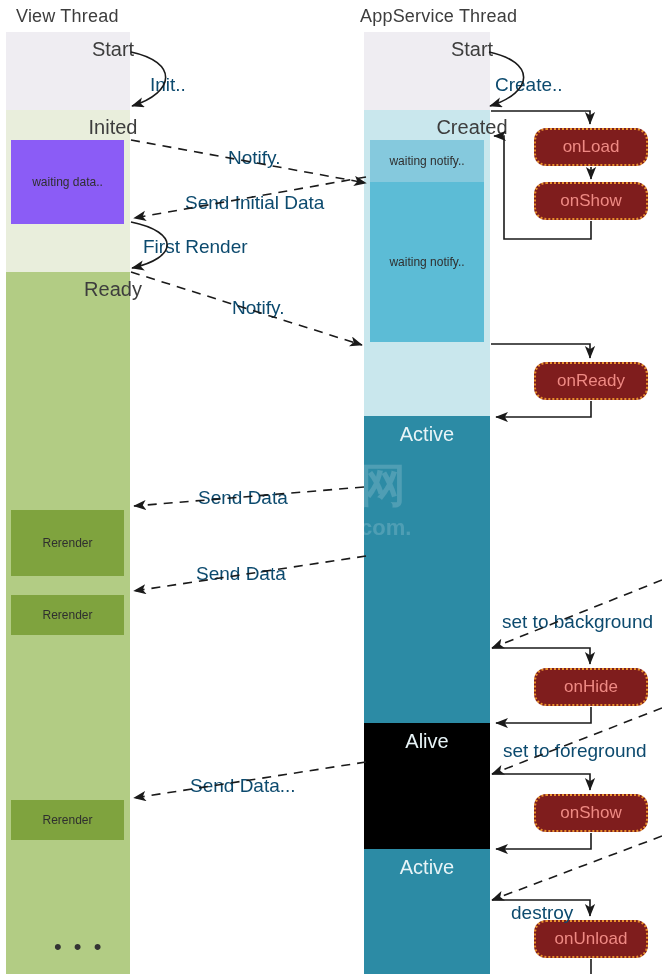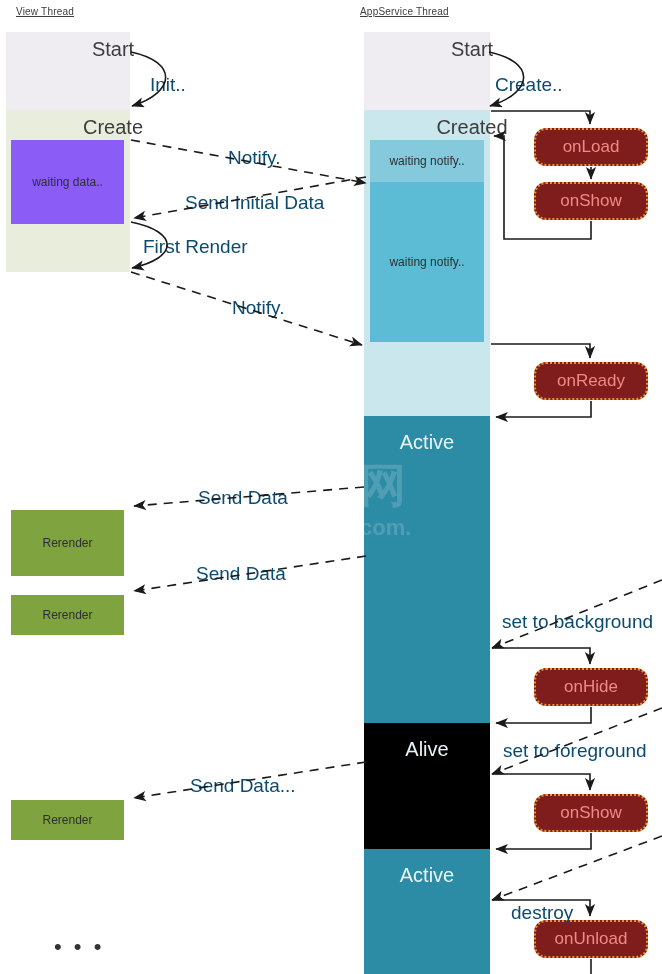--- a/index.html
+++ b/index.html
@@ -13,44 +13,43 @@
   }
   #stage {
     position: relative;
     width: 662px;
     height: 974px;
     overflow: hidden;
     background: #ffffff;
   }
   .col-header {
     position: absolute;
-    font-size: 10px;
+    font-size: 18px;
     color: #3d3d3d;
     letter-spacing: 0.2px;
     white-space: nowrap;
-    text-decoration: underline;
   }
   #hdr-view   { left: 16px;  top: 6px; }
   #hdr-app    { left: 360px; top: 6px; }
 
   
   .band {
     position: absolute;
     box-sizing: border-box;
   }
   .band-label {
     position: absolute;
     width: 100%;
     text-align: center;
     font-size: 20px;
     line-height: 1.1;
     white-space: nowrap;
   }
   .band-label.dark  { color: #3d3d3d; padding-left: 45px; }
-  .band-label.light { color: #e8f4f7; margin-top: 8px; }
+  .band-label.light { color: #e8f4f7; }
 
   
   .sub {
     position: absolute;
     box-sizing: border-box;
     display: flex;
     align-items: center;
     justify-content: center;
     font-size: 12px;
     color: #2f2f2f;
@@ -112,25 +111,28 @@
 <div id="stage">
 
   <div class="col-header" id="hdr-view">View Thread</div>
   <div class="col-header" id="hdr-app">AppService Thread</div>
 
   <div class="band" id="vt-start" style="left: 6px; top: 32px; width: 124px; height: 78px; background: rgb(239, 237, 242);">
     <div class="band-label dark" style="top:6px;">Start</div>
   </div>
 
   <div class="band" id="vt-inited" style="left: 6px; top: 110px; width: 124px; height: 162px; background: rgb(233, 238, 220);">
-    <div class="band-label dark" style="top:6px;">Create</div>
+    <div class="band-label dark" style="top:6px;">Inited</div>
   </div>
 
   <div class="sub" id="vt-waiting" style="left: 11px; top: 140px; width: 113px; height: 84px; background: #8b5cf6;">waiting data..</div>
 
+  <div class="band" id="vt-ready" style="left: 6px; top: 272px; width: 124px; height: 702px; background: rgb(178, 204, 132);">
+    <div class="band-label dark" style="top:6px;">Ready</div>
+  </div>
 
   <div class="sub" id="vt-rr1" style="left: 11px; top: 510px; width: 113px; height: 66px; background: rgb(127, 163, 62);">Rerender</div>
 
   <div class="sub" id="vt-rr2" style="left: 11px; top: 595px; width: 113px; height: 40px; background: rgb(127, 163, 62);">Rerender</div>
 
   <div class="sub" id="vt-rr3" style="left: 11px; top: 800px; width: 113px; height: 40px; background: rgb(127, 163, 62);">Rerender</div>
 
   <div class="ellipsis" id="vt-dots" style="left:54px; top:936px;">• • •</div>
 
   <div class="band" id="at-start" style="left: 364px; top: 32px; width: 126px; height: 78px; background: rgb(239, 237, 242);">

